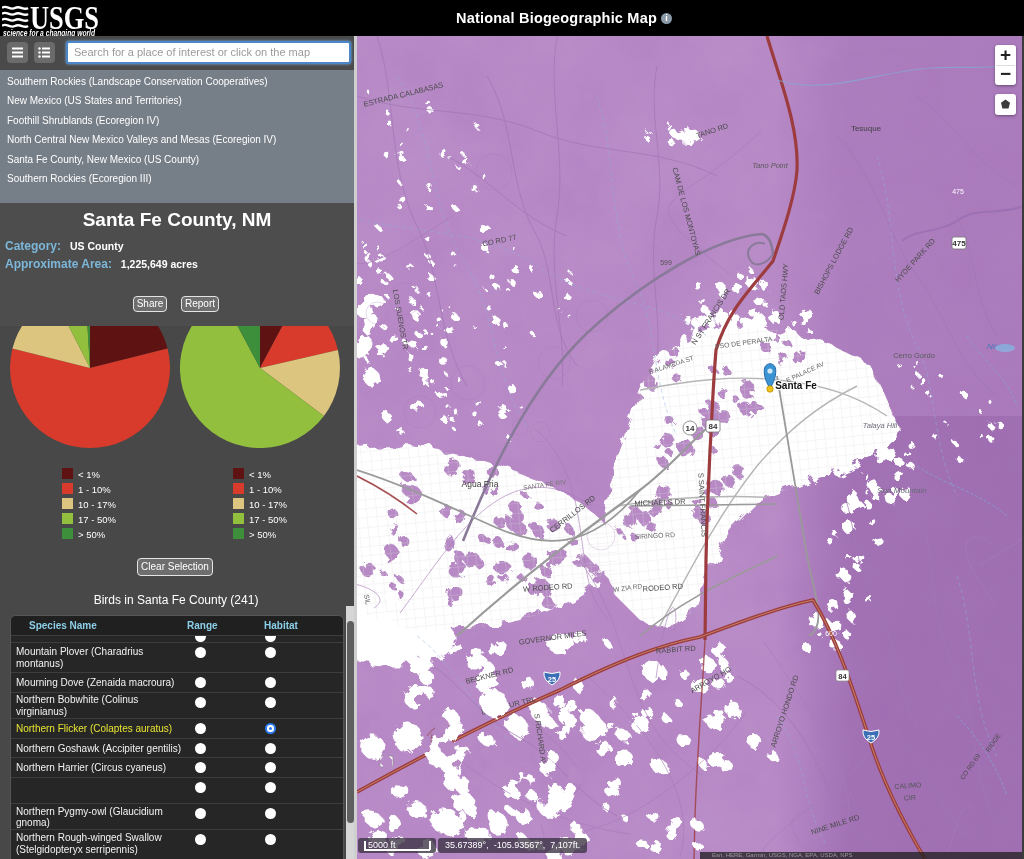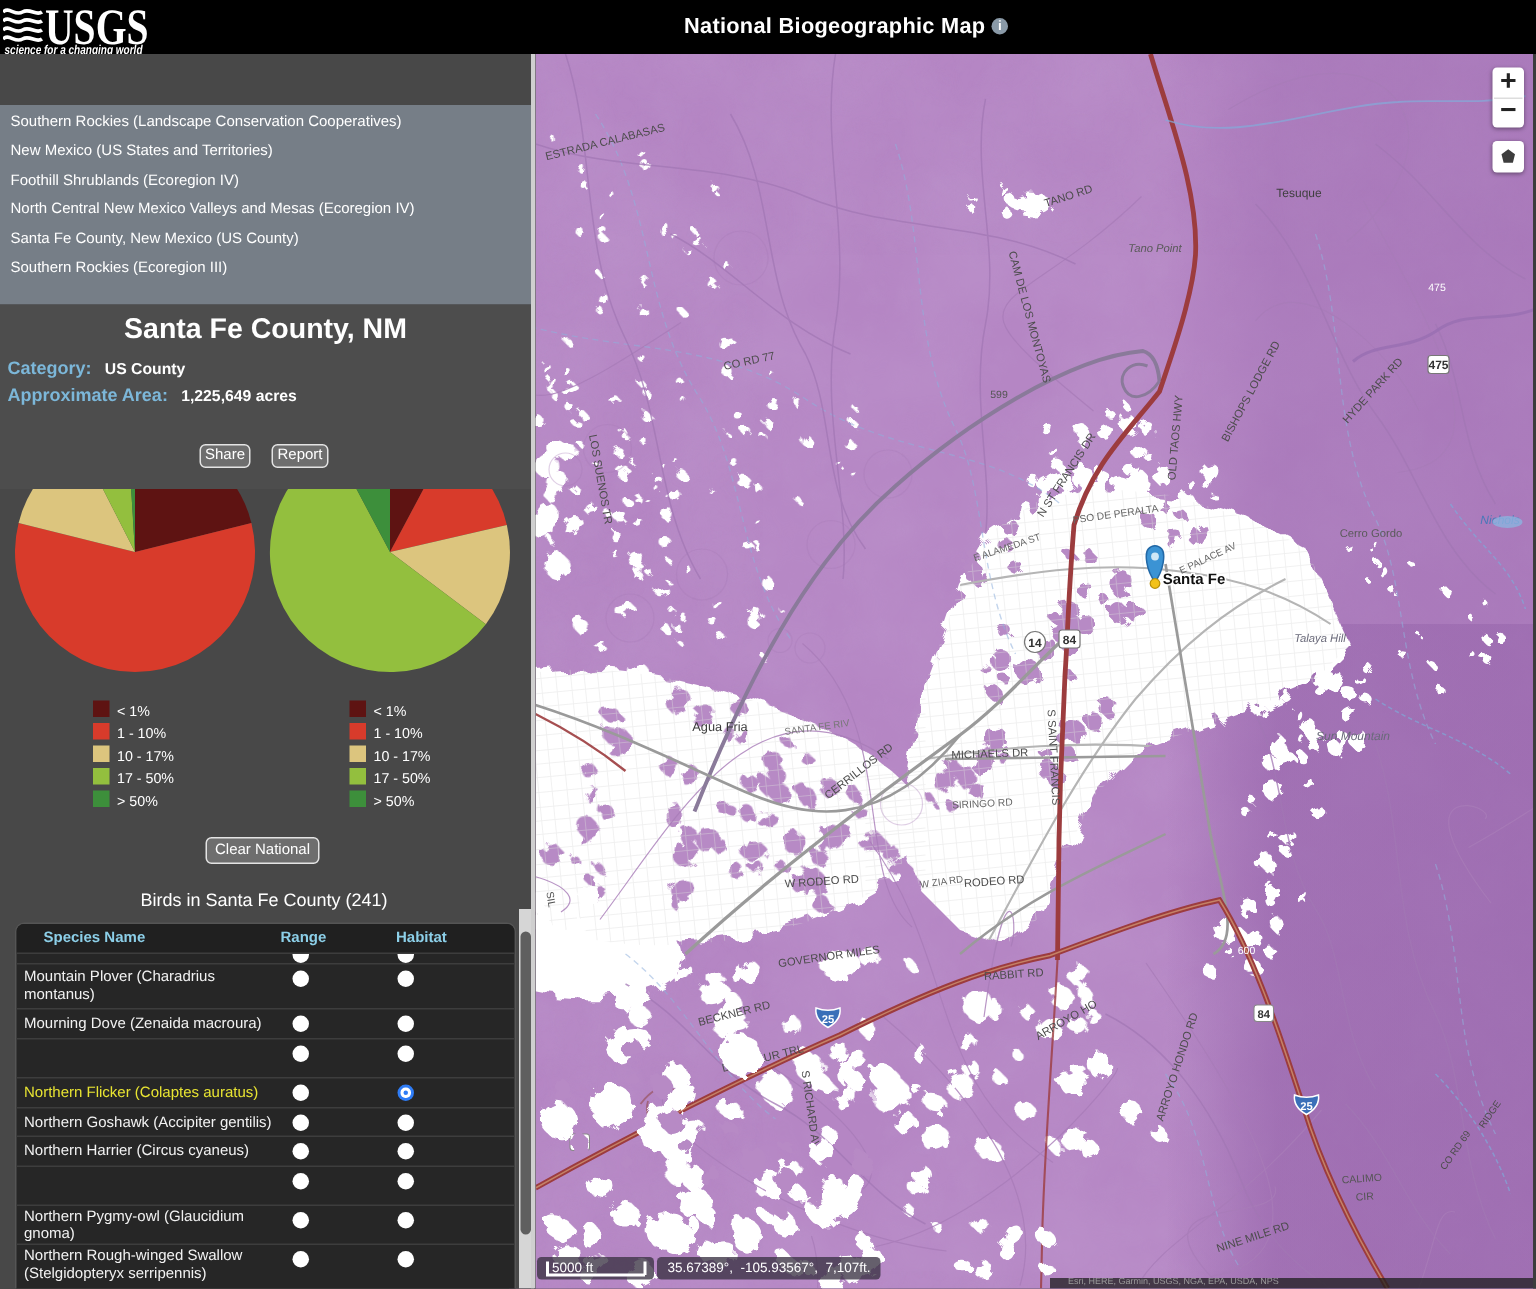--- a/index.html
+++ b/index.html
@@ -1096,21 +1096,21 @@
     <div class="legrow"><span class="sw" style="background:#93bf3e"></span>17 - 50%</div>
     <div class="legrow"><span class="sw" style="background:#3d8f3b"></span>&gt; 50%</div>
   </div>
   <div class="legend" style="left:233px;top:431px;">
     <div class="legrow"><span class="sw" style="background:#5e1312"></span>&lt; 1%</div>
     <div class="legrow"><span class="sw" style="background:#d83b2b"></span>1 - 10%</div>
     <div class="legrow"><span class="sw" style="background:#dcc57e"></span>10 - 17%</div>
     <div class="legrow"><span class="sw" style="background:#93bf3e"></span>17 - 50%</div>
     <div class="legrow"><span class="sw" style="background:#3d8f3b"></span>&gt; 50%</div>
   </div>
-  <div class="btn" style="left:137px;top:522px;width:74px;height:16px;line-height:16px;white-space:nowrap;">Clear National</div>
+  <div class="btn" style="left:137px;top:522px;width:74px;height:16px;line-height:16px;white-space:nowrap;">Clear Selection</div>
   <div style="position:absolute;left:0;top:557px;width:352px;text-align:center;color:#fff;font-size:12px;">Birds in Santa Fe County (241)</div>
 
   <div id="tbl">
     <div class="thead">
       <span style="position:absolute;left:18px;">Species Name</span>
       <span style="position:absolute;left:176px;">Range</span>
       <span style="position:absolute;left:253px;">Habitat</span>
     </div>
 
 <div class="trow" style="height:6px;">
@@ -1121,20 +1121,21 @@
 <div class="tname" style="padding-top:3px;">Mountain Plover (Charadrius montanus)</div>
 <div class="radio" style="left:184px;top:4px;"></div>
 <div class="radio" style="left:254px;top:4px;"></div>
 </div>
 <div class="trow" style="height:18.3px;">
 <div class="tname" style="padding-top:3.6px;">Mourning Dove (Zenaida macroura)</div>
 <div class="radio" style="left:184px;top:4px;"></div>
 <div class="radio" style="left:254px;top:4px;"></div>
 </div>
 <div class="trow" style="height:25.3px;">
+<div class="tname" style="padding-top:1.7px;">Northern Bobwhite (Colinus virginianus)</div>
 <div class="radio" style="left:184px;top:4px;"></div>
 <div class="radio" style="left:254px;top:4px;"></div>
 </div>
 <div class="trow" style="height:19.1px;">
 <div class="tname" style="padding-top:4px;color:#e8e432;">Northern Flicker (Colaptes auratus)</div>
 <div class="radio" style="left:184px;top:4px;"></div>
 <div class="rsel" style="left:254px;top:4px;"></div>
 </div>
 <div class="trow" style="height:18.3px;">
 <div class="tname" style="padding-top:3.6px;">Northern Goshawk (Accipiter gentilis)</div>
@@ -1163,20 +1164,42 @@
 </div>
 
   </div>
 
   <div class="abs" style="left:346px;top:570px;width:10px;height:253px;background:#d6d6d6;"></div>
   <div class="abs" style="left:347px;top:585px;width:7px;height:202px;background:#5f5f5f;border-radius:4px;"></div>
   <div class="abs" style="left:353.5px;top:0;width:3.5px;height:823px;background:#cfcfcf;"></div>
 </div>
 
 <div id="ovl">
+  <div id="searchrow">
+    <div class="sqbtn" style="left:7px;">
+      <svg width="21" height="21">
+          <g stroke="#fff" stroke-width="2">
+            <path d="M5,6.5h11M5,10.5h11M5,14.5h11"></path>
+          </g>
+        </svg>
+    </div>
+    <div class="sqbtn" style="left:34px;">
+      <svg width="21" height="21">
+          <g stroke="#fff" stroke-width="1.8">
+            <path d="M8,6.5h8M8,10.5h8M8,14.5h8"></path>
+          </g>
+          <g fill="#fff">
+            <circle cx="5.5" cy="6.5" r="1.2"></circle>
+            <circle cx="5.5" cy="10.5" r="1.2"></circle>
+            <circle cx="5.5" cy="14.5" r="1.2"></circle>
+          </g>
+        </svg>
+    </div>
+    <div id="sinput">Search for a place of interest or click on the map</div>
+  </div>
   <div id="sugg">
     <div class="srow">Southern Rockies (Landscape Conservation Cooperatives)</div>
     <div class="srow">New Mexico (US States and Territories)</div>
     <div class="srow">Foothill Shrublands (Ecoregion IV)</div>
     <div class="srow">North Central New Mexico Valleys and Mesas (Ecoregion IV)</div>
     <div class="srow">Santa Fe County, New Mexico (US County)</div>
     <div class="srow">Southern Rockies (Ecoregion III)</div>
   </div>
   <div id="info">
     <div style="position:absolute;left:0;top:6px;width:354px;text-align:center;font-size:19px;font-weight:bold;">Santa Fe County, NM</div>

